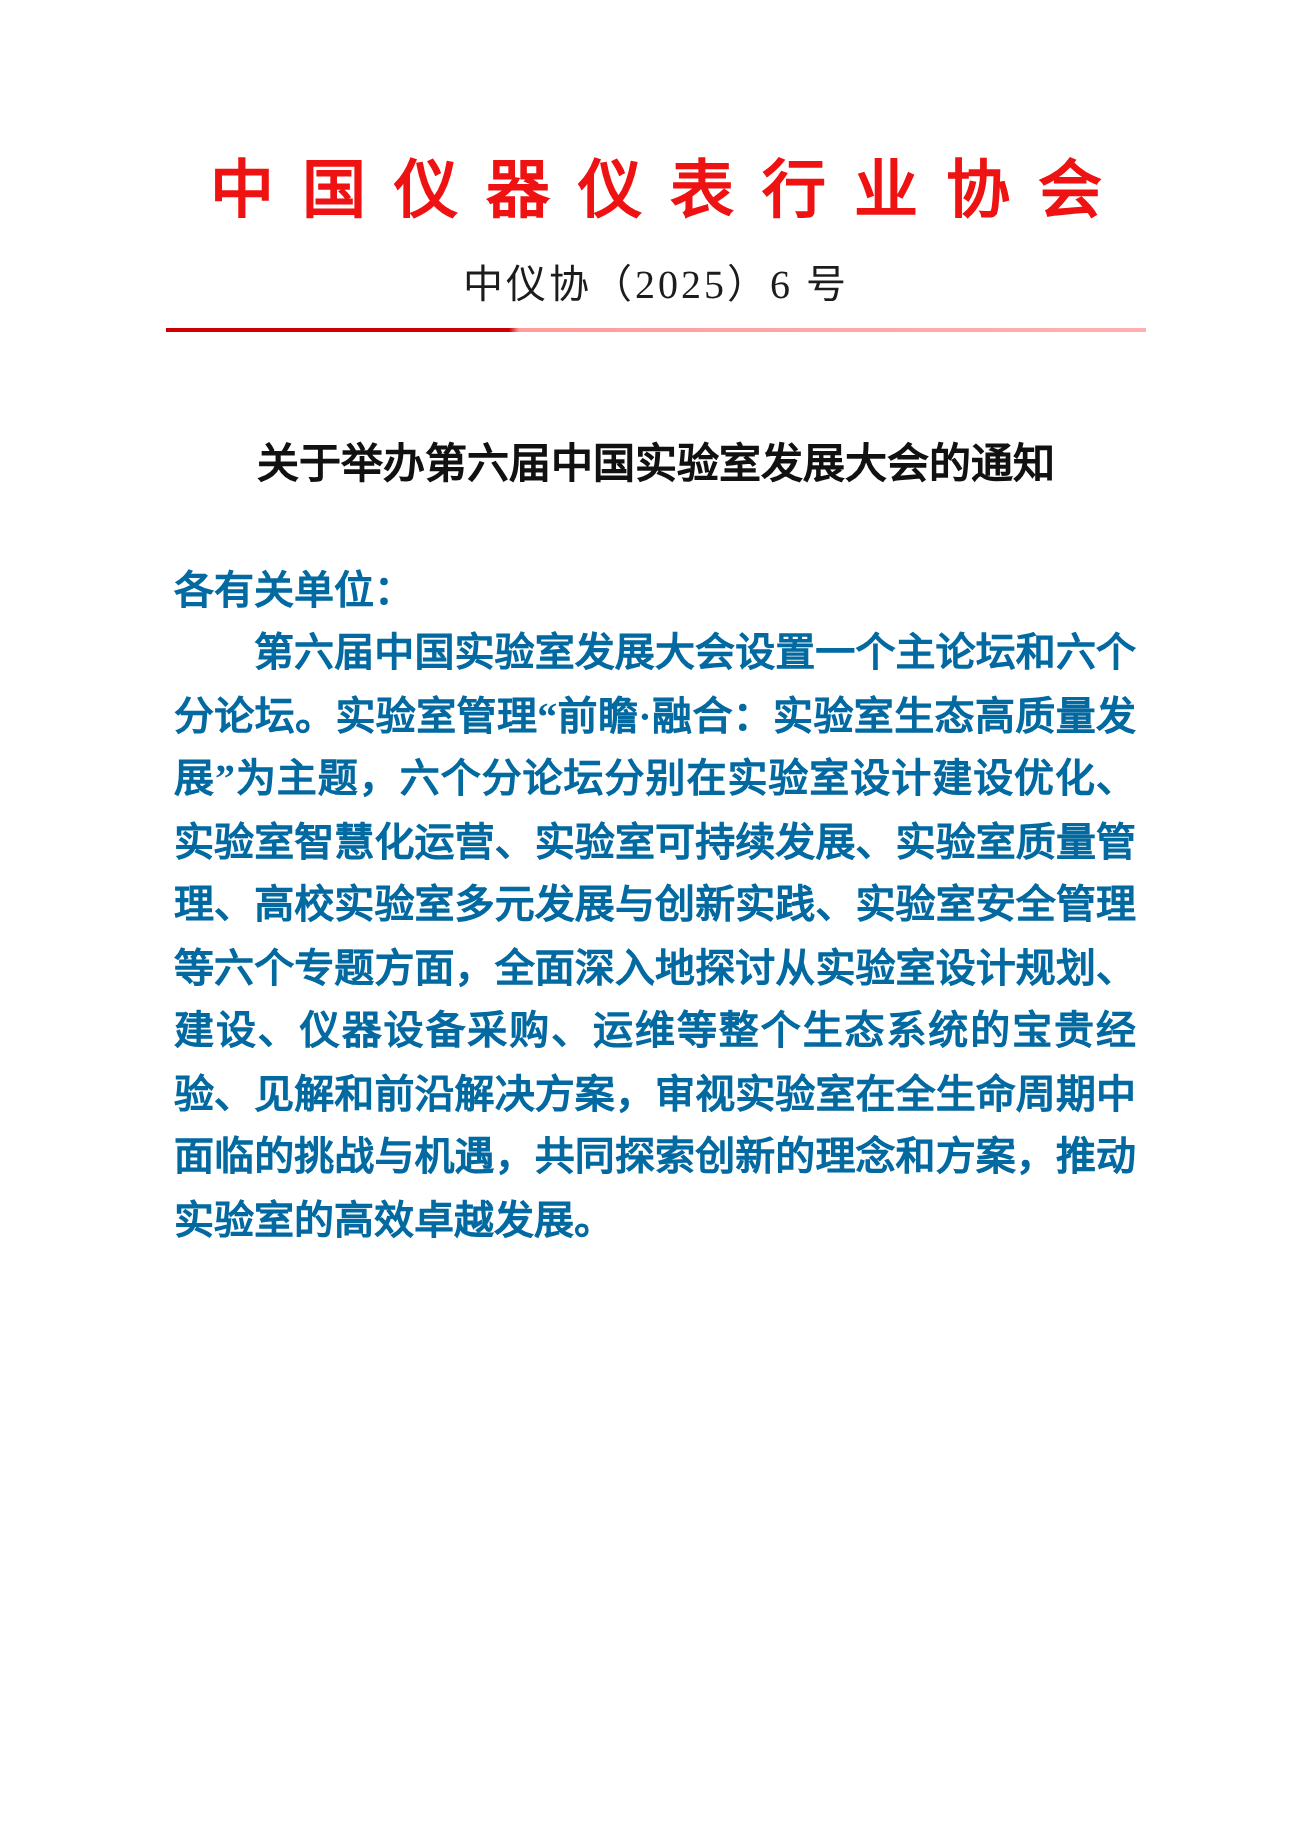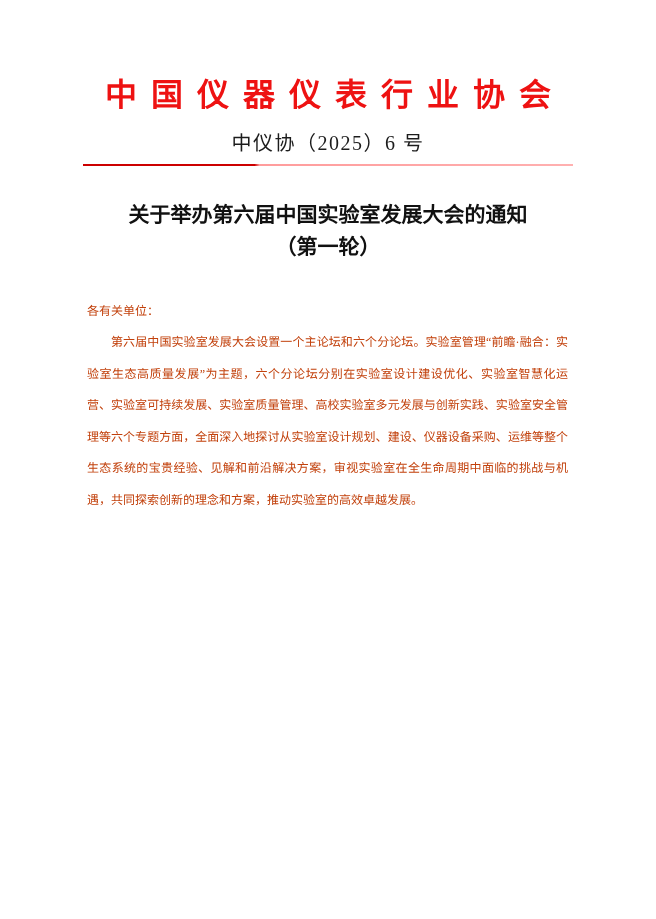--- a/index.html
+++ b/index.html
@@ -36,53 +36,53 @@
   }
   .red-rule {
     margin: 10px auto 0 auto;
     width: 490px;
     height: 2px;
     background: linear-gradient(to right,
       #cc0000 0%, #cc0000 35%,
       #ff9c9c 36%, #ffb0b0 100%);
   }
   .doc-title {
-    margin-top: 33px;
+    margin-top: 50px;
     text-align: center;
     font-size: 21px;
     font-weight: bold;
     color: #111111;
     line-height: 32px;
   }
   .doc-title .title-line { display: block; }
   .notice-body {
     margin: 33px 88px 0 87px;
-    font-size: 12px;
+    font-size: 20px;
     line-height: 31.5px;
-    color: #c2410c;
+    color: #0369a1;
     text-align: justify;
     text-justify: inter-character;
+    font-weight: bold;
   }
   .salutation { text-indent: 0; }
   .para { text-indent: 2em; }
 </style>
 </head>
 <body>
 
 <div class="page">
 
   <h1 class="org-name">中国仪器仪表行业协会</h1>
 
   <div class="doc-number">中仪协（2025）6 号</div>
 
   <div class="red-rule"></div>
 
   <h2 class="doc-title">
     <span class="title-line">关于举办第六届中国实验室发展大会的通知</span>
-    <span class="title-line">（第一轮）</span>
   </h2>
 
   <section class="notice-body">
     <p class="salutation">各有关单位：</p>
     <p class="para">第六届中国实验室发展大会设置一个主论坛和六个分论坛。实验室管理“前瞻·融合：实验室生态高质量发展”为主题，六个分论坛分别在实验室设计建设优化、实验室智慧化运营、实验室可持续发展、实验室质量管理、高校实验室多元发展与创新实践、实验室安全管理等六个专题方面，全面深入地探讨从实验室设计规划、建设、仪器设备采购、运维等整个生态系统的宝贵经验、见解和前沿解决方案，审视实验室在全生命周期中面临的挑战与机遇，共同探索创新的理念和方案，推动实验室的高效卓越发展。</p>
   </section>
 
 </div>
 
 </body></html>

